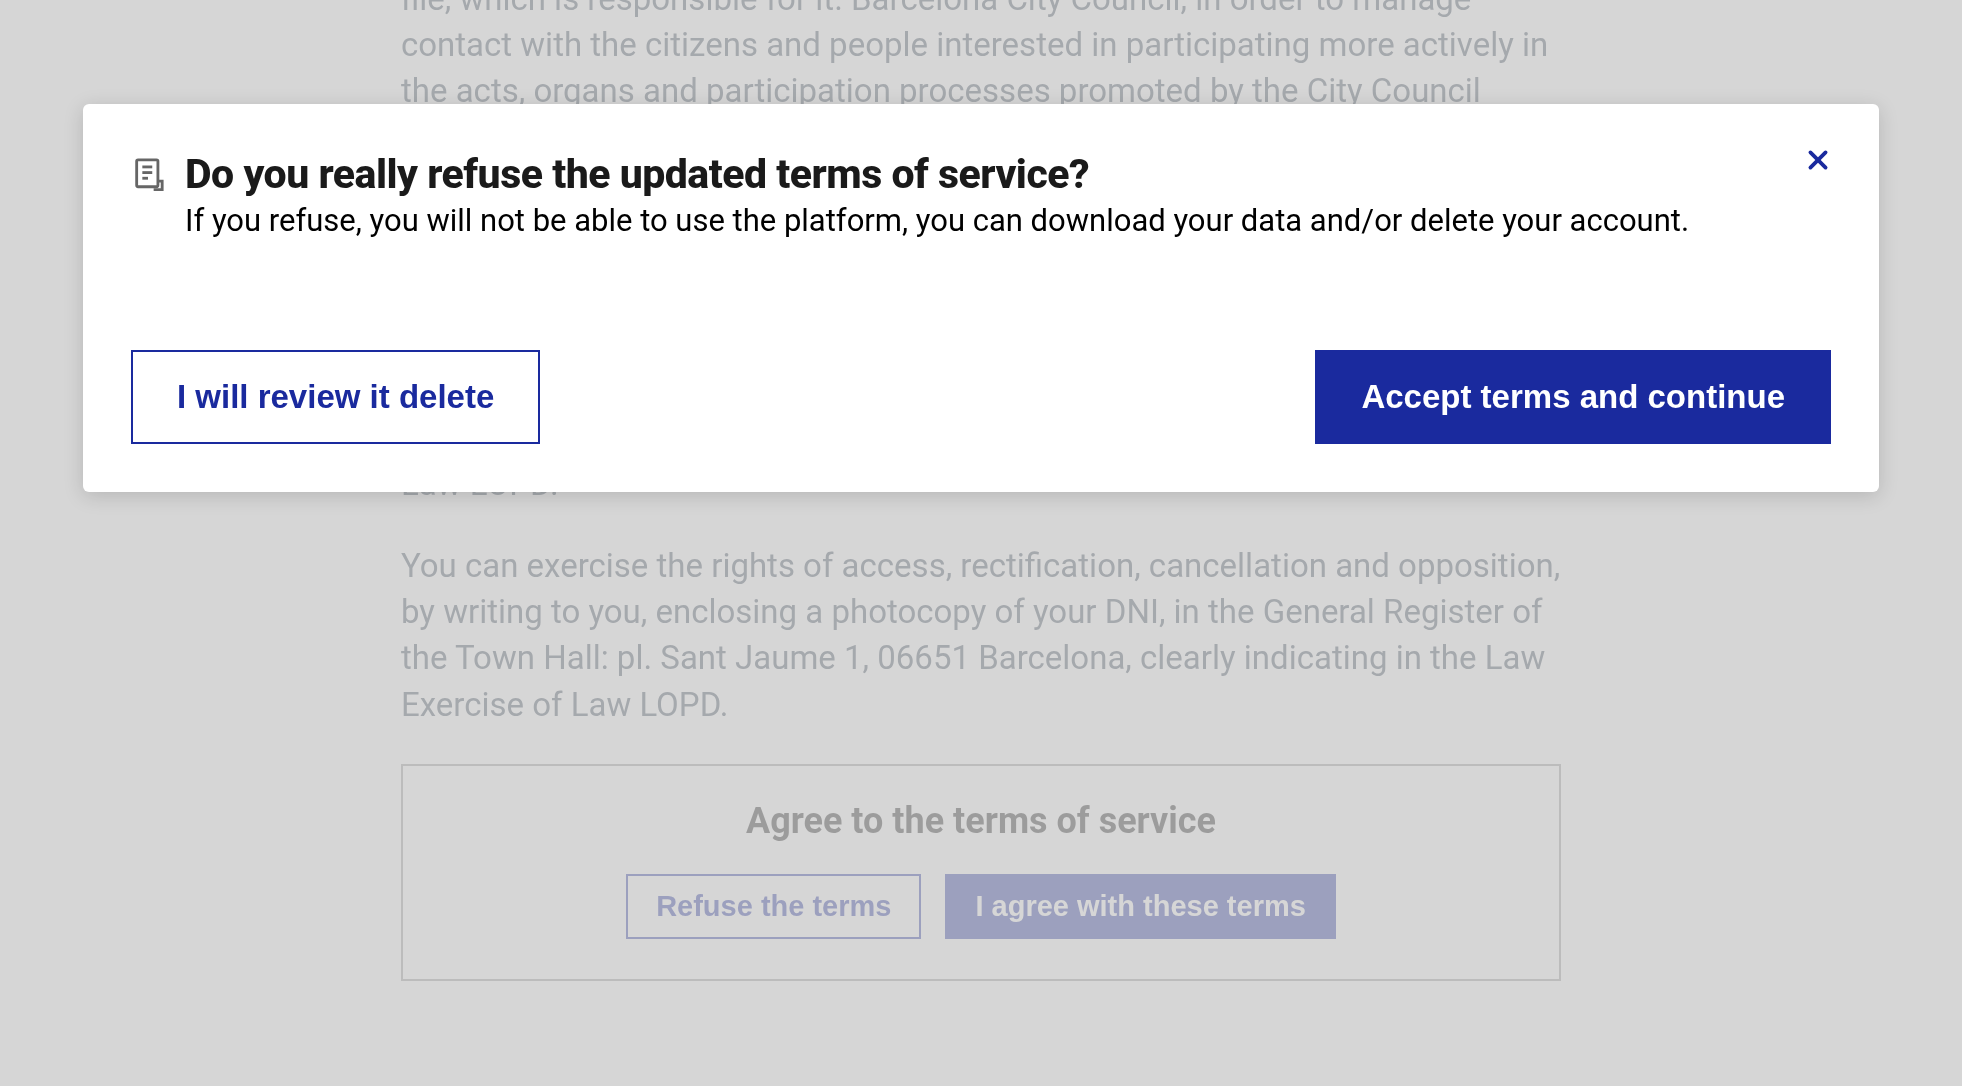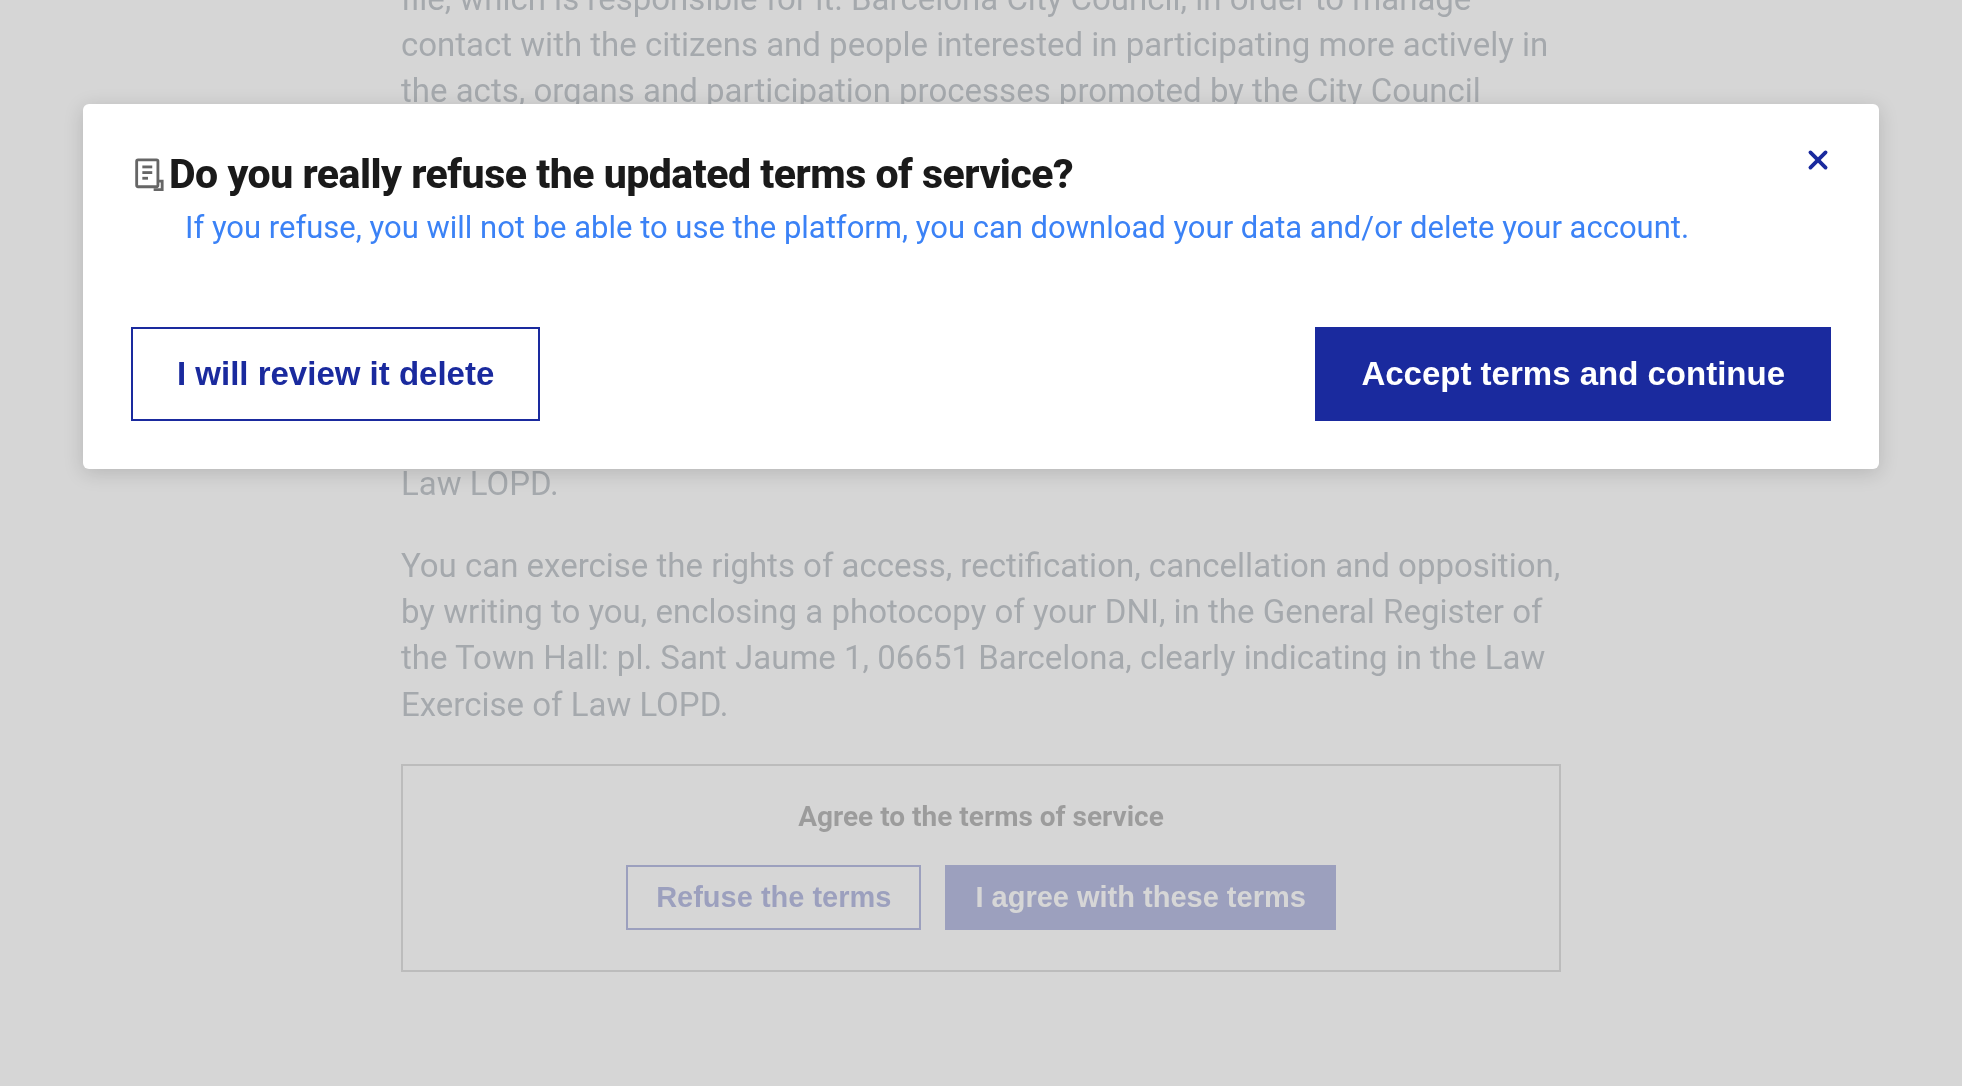--- a/index.html
+++ b/index.html
@@ -35,21 +35,21 @@
     .body-text p {
       margin-bottom: 36px;
     }
     .agree-box {
       border: 2px solid #999;
       padding: 34px 30px 40px;
       text-align: center;
       margin-top: 10px;
     }
     .agree-title {
-      font-size: 28px;
+      font-size: 36px;
       font-weight: 700;
       color: #1a1a1a;
       margin-bottom: 32px;
     }
     .agree-buttons {
       display: flex;
       justify-content: center;
       gap: 24px;
     }
     .btn-outline-sm {
@@ -83,40 +83,40 @@
       width: 1796px;
       margin-top: 104px;
       border-radius: 6px;
       padding: 46px 48px 48px 48px;
       position: relative;
       box-shadow: 0 4px 20px rgba(0,0,0,0.15);
     }
     .modal-header {
       display: flex;
       align-items: center;
-      gap: 4px;
-      margin-bottom: 8px;
+      gap: 20px;
+      margin-bottom: 1px;
     }
     .modal-icon {
       width: 34px;
       height: 34px;
       flex-shrink: 0;
       color: #666;
     }
     .modal-title {
       font-size: 41px;
       font-weight: 800;
       color: #1a1a1a;
       letter-spacing: -0.5px;
     }
     .modal-body {
       font-size: 31px;
-      color: #3b82f6;
+      color: #000000;
       margin-left: 54px;
-      margin-bottom: 78px;
+      margin-bottom: 108px;
       line-height: 1.4;
     }
     .modal-close {
       position: absolute;
       top: 42px;
       right: 46px;
       width: 30px;
       height: 30px;
       cursor: pointer;
       color: #1a2a9e;

